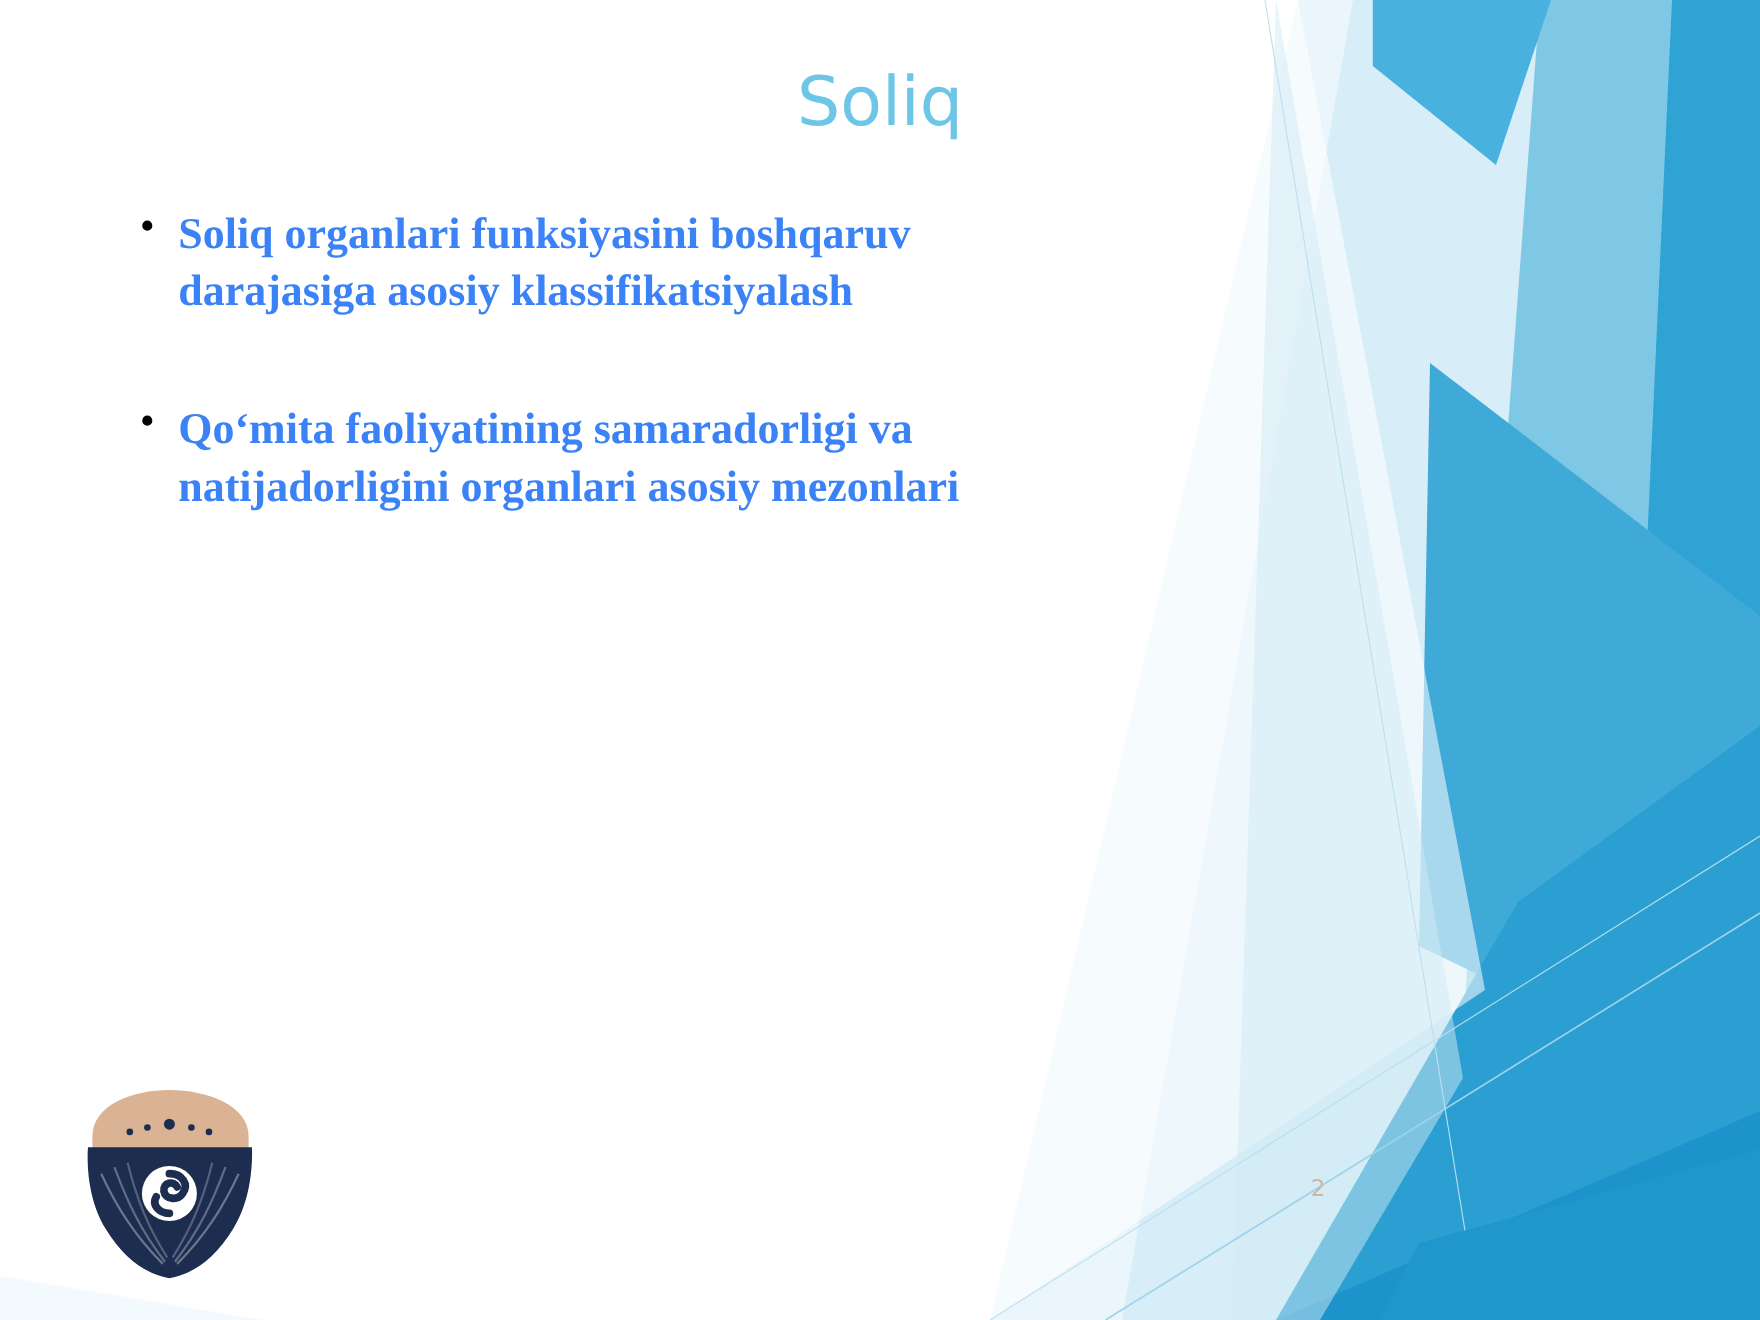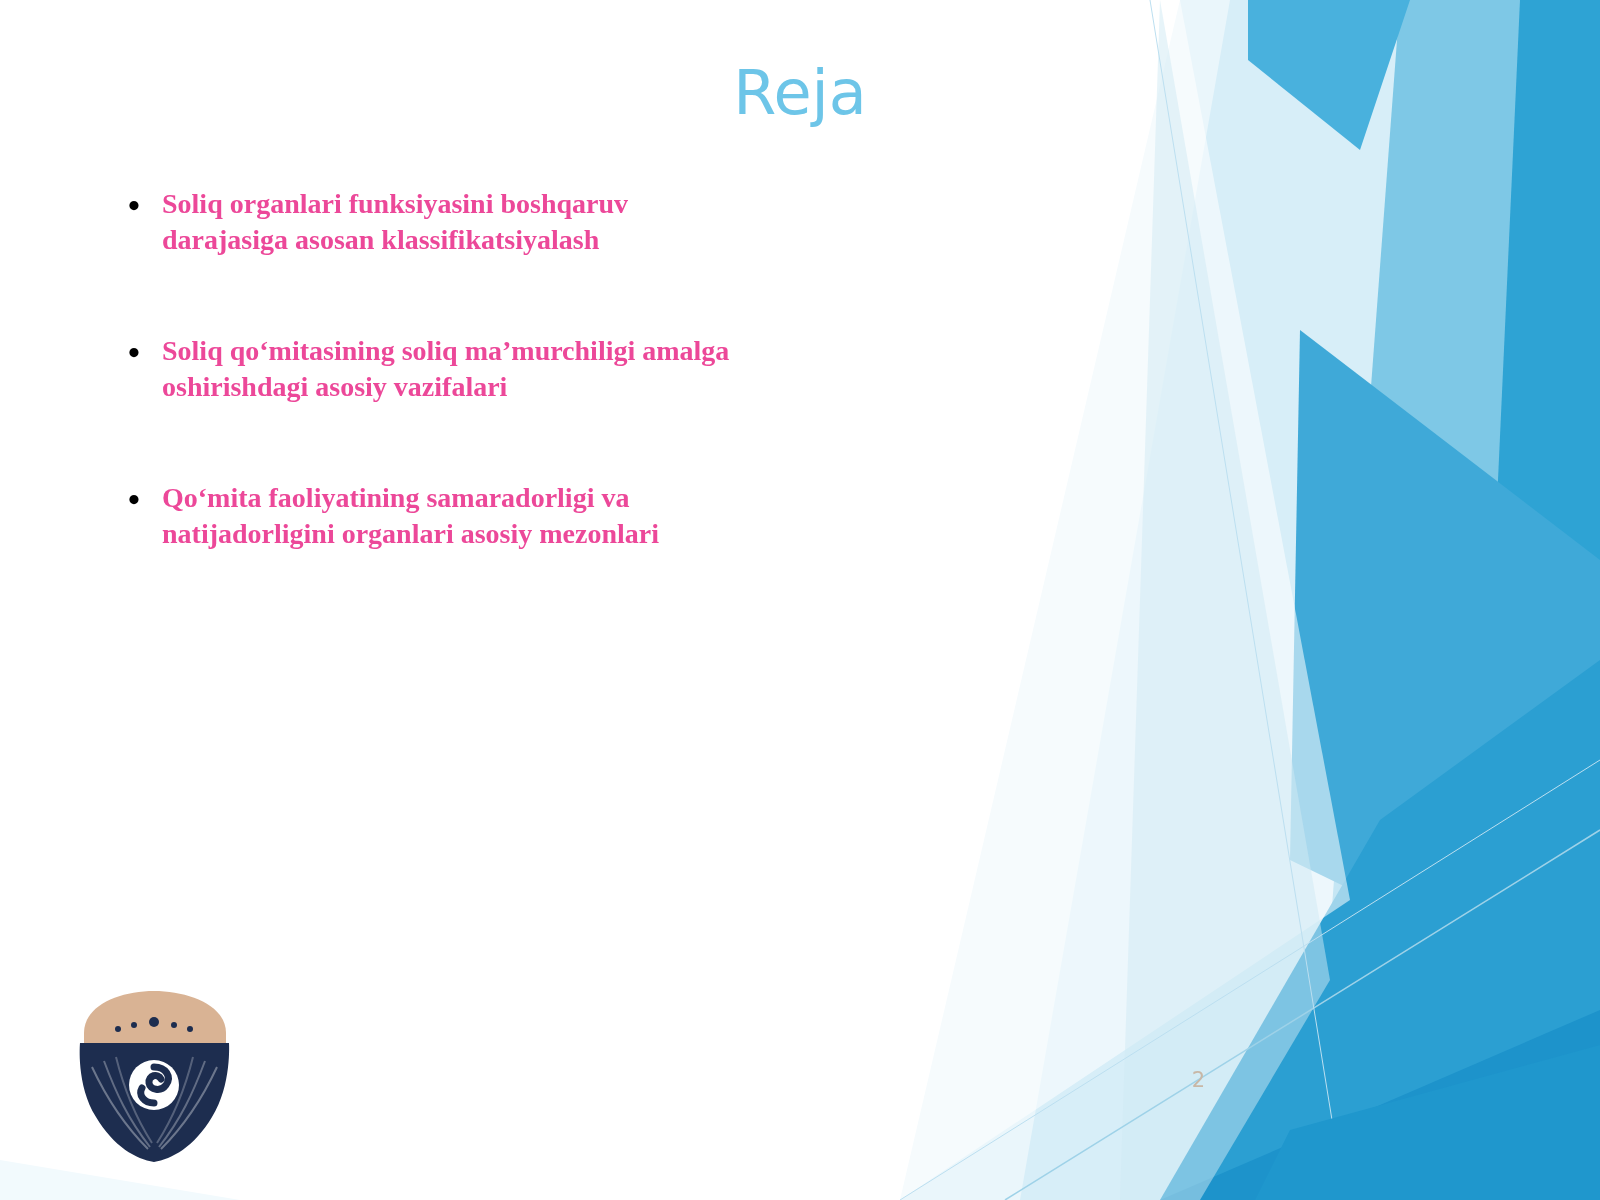--- a/index.html
+++ b/index.html
@@ -48,24 +48,24 @@
     position: absolute;
     left: 120px;
     top: 186px;
     width: 1190px;
   }
   .bullet {
     position: relative;
     display: block;
     padding-left: 42px;
     margin-bottom: 74px;
-    color: #ec4899;
+    color: #3b82f6;
     font-family: "Liberation Serif", serif;
     font-weight: bold;
-    font-size: 28px;
+    font-size: 40px;
     line-height: 1.30;
     text-align: justify;
     text-justify: inter-word;
   }
   .bullet:last-child { margin-bottom: 0; margin-top: 12px; }
   .bullet::before {
     content: "\2022";
     position: absolute;
     left: 8px;
     top: -2px;
@@ -129,33 +129,29 @@
       <line x1="1005" y1="1200" x2="1600" y2="830" stroke="#9ed2e8" stroke-width="1.5"></line>
       <line x1="900" y1="1200" x2="1600" y2="760" stroke="#bcdff0" stroke-width="1"></line>
       <line x1="1150" y1="0" x2="1345" y2="1200" stroke="#bcdff0" stroke-width="1"></line>
 
       <polygon points="0,1160 240,1200 0,1200" fill="#f2fafd"></polygon>
 
       <polygon points="1290,1130 1600,1045 1600,1200 1255,1200" fill="#1f97cd"></polygon>
     </svg>
   </div>
 
-  <div class="slide-title">Reja</div>
+  <div class="slide-title">Soliq</div>
 
   <div class="body">
 
     <div class="bullet">
       <span>Soliq  organlari funksiyasini boshqaruv</span>
-      <span class="lastline">darajasiga asosan klassifikatsiyalash</span>
+      <span class="lastline">darajasiga asosiy klassifikatsiyalash</span>
     </div>
 
-    <div class="bullet">
-      <span>Soliq qo‘mitasining soliq ma’murchiligi amalga</span>
-      <span class="lastline">oshirishdagi asosiy vazifalari</span>
-    </div>
 
     <div class="bullet">
       <span>Qo‘mita faoliyatining samaradorligi va</span>
       <span class="lastline">natijadorligini organlari asosiy mezonlari</span>
     </div>
 
   </div>
 
   <div class="logo">
     <svg viewBox="0 0 185 175" xmlns="http://www.w3.org/2000/svg">

